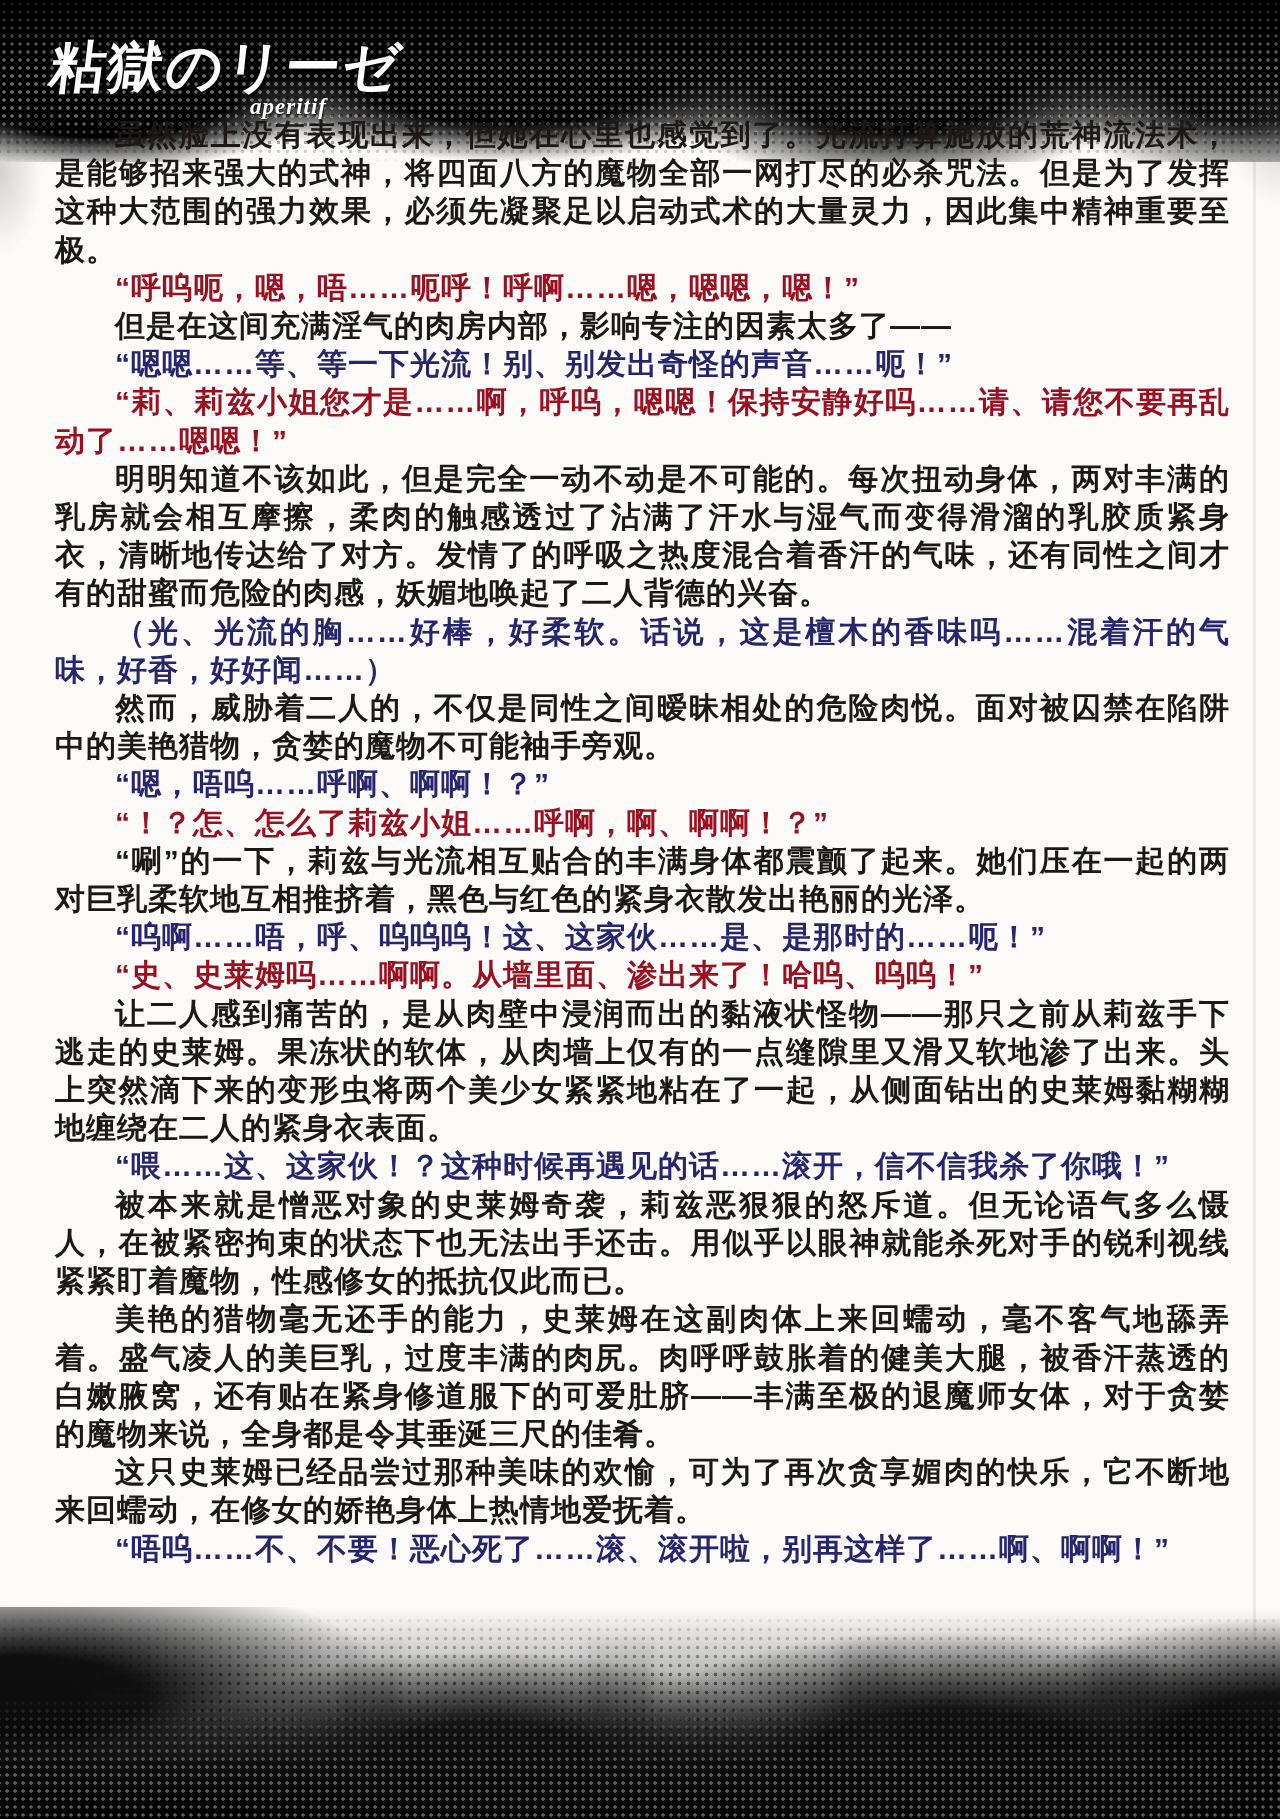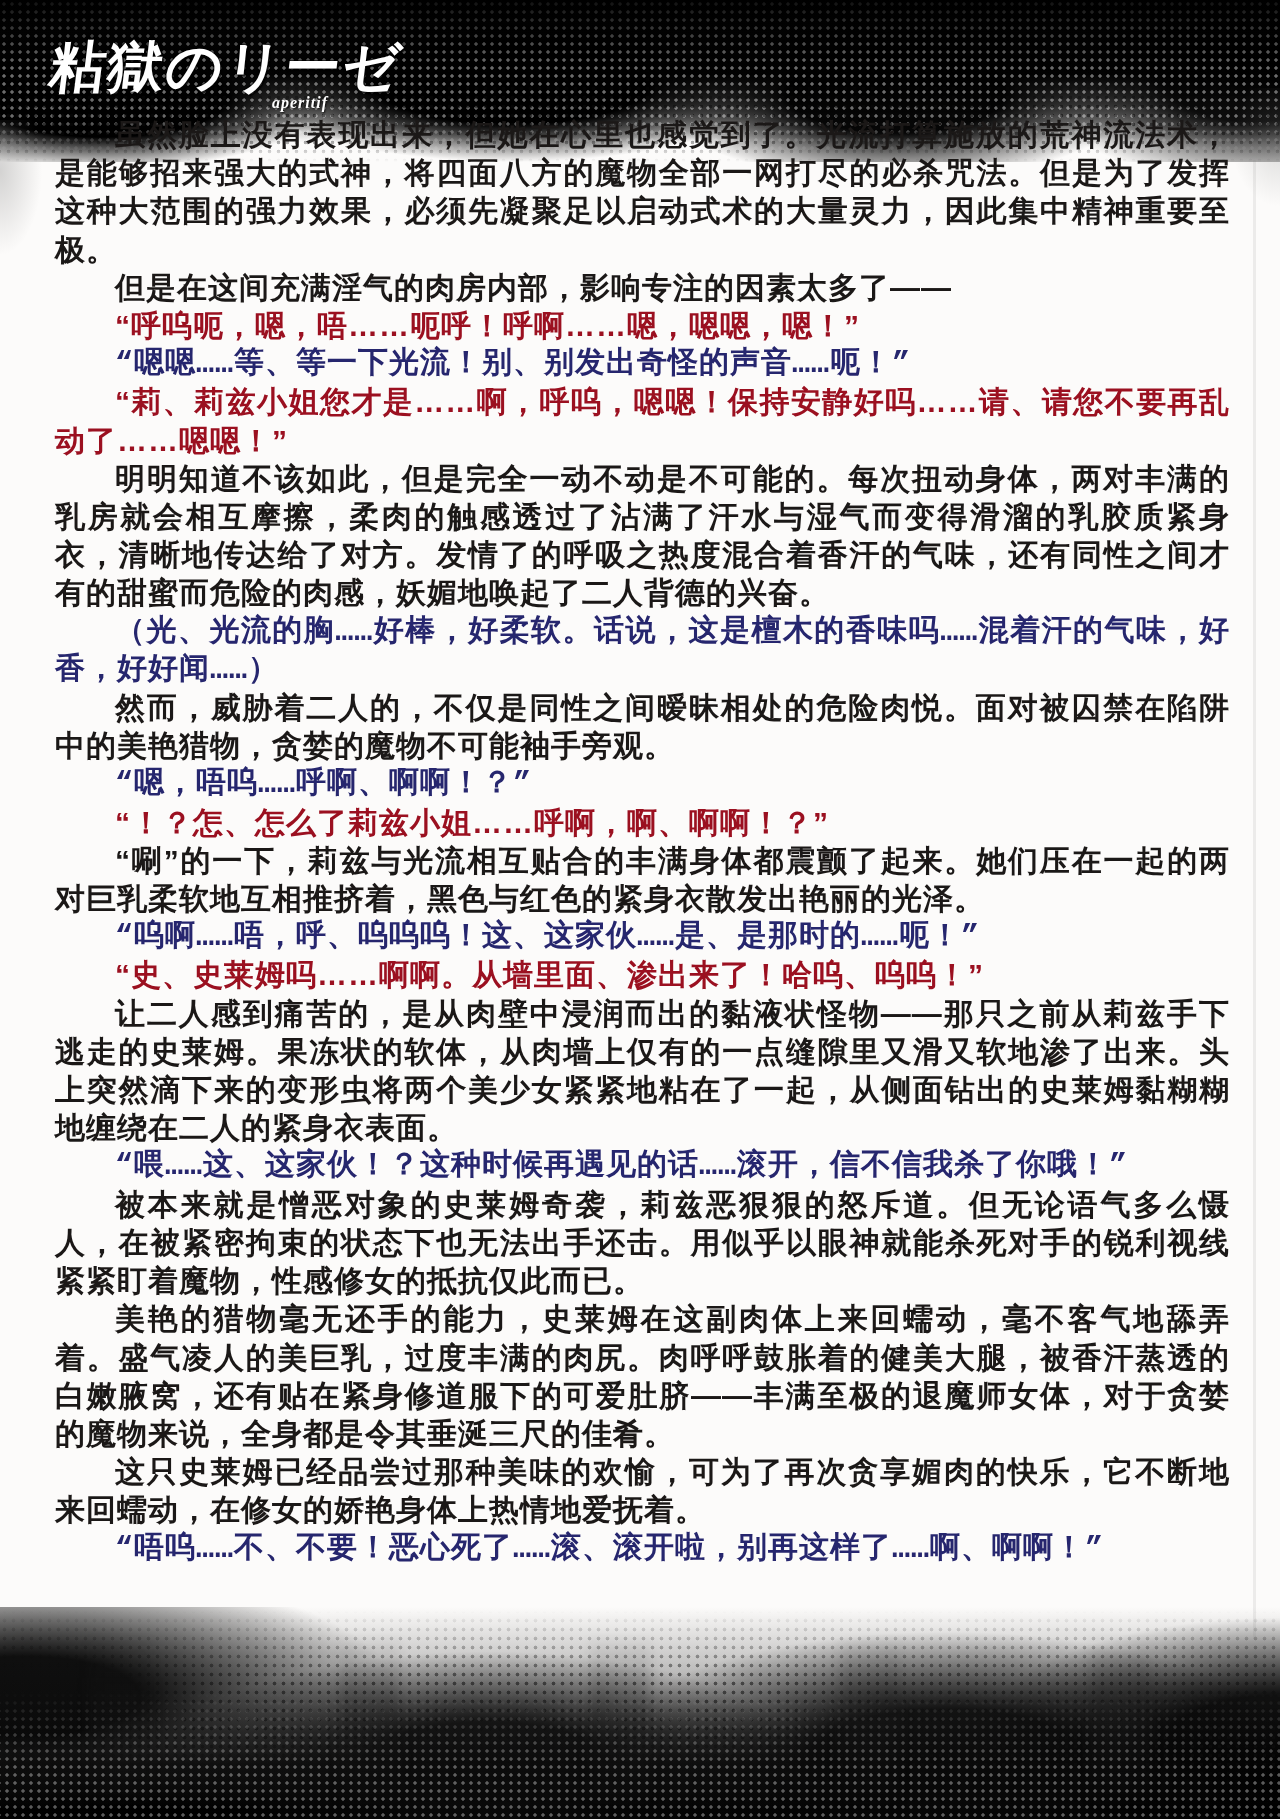--- a/index.html
+++ b/index.html
@@ -34,35 +34,35 @@
   }
   
   .logo{position:absolute;left:50px;top:30px;width:380px;height:95px;color:#fff;z-index:2;}
   .logo-title{
     display:inline-block;font-weight:700;font-size:56px;letter-spacing:2px;
     transform:skewX(-7deg);
     text-shadow:0 0 3px rgba(0,0,0,.85), 2px 2px 0 rgba(0,0,0,.65), -1px -1px 0 rgba(0,0,0,.5);
   }
   .logo-sub{
     position:absolute;left:200px;top:64px;
-    font-family:"Liberation Serif", serif;font-style:italic;font-weight:700;font-size:16px;
-    letter-spacing:1px;text-shadow:1px 1px 2px rgba(0,0,0,.8);margin-left:22px;
+    font-family:"Liberation Serif", serif;font-style:italic;font-weight:700;font-size:23px;
+    letter-spacing:1px;text-shadow:1px 1px 2px rgba(0,0,0,.8);
   }
   
   .page-text{
     position:absolute;left:55px;right:50px;top:116px;z-index:3;
   }
   .para{
     margin:0;text-indent:2em;
     font-weight:700;font-size:30px;line-height:38.2px;letter-spacing:1px;
     text-align:justify;text-justify:inter-ideograph;
   }
   .c-black{color:var(--black,#1b1817);}
   .c-red{color:var(--red,#9b1020);}
-  .c-blue{color:var(--blue,#26266e);font-family:Liberation Mono, monospace;}
+  .c-blue{color:var(--blue,#26266e);}
   
   .band-bottom{
     position:absolute;left:0;right:0;bottom:0;height:212px;z-index:1;
     background:
       radial-gradient(520px 180px at 2% 42%, rgba(5,5,5,.95) 22%, transparent 72%),
       radial-gradient(430px 150px at 38% 74%, rgba(10,10,10,.9) 28%, transparent 75%),
       radial-gradient(470px 165px at 74% 70%, rgba(8,8,8,.92) 28%, transparent 75%),
       radial-gradient(390px 155px at 100% 62%, rgba(0,0,0,.9) 28%, transparent 78%),
       linear-gradient(180deg, rgba(255,255,255,0) 0%, rgba(40,40,40,.45) 46%, rgba(6,6,6,.92) 74%, #000 95%);
   }
@@ -105,22 +105,22 @@
   <span class="logo-title">粘獄のリーゼ</span>
   <span class="logo-sub">aperitif</span>
 </div>
 
 <div class="scan-line"></div>
 <div class="smudge" id="smudge-left"></div>
 <div class="smudge" id="smudge-right"></div>
 
 <main class="page-text">
     <p class="para c-black">虽然脸上没有表现出来，但她在心里也感觉到了。光流打算施放的荒神流法术，是能够招来强大的式神，将四面八方的魔物全部一网打尽的必杀咒法。但是为了发挥这种大范围的强力效果，必须先凝聚足以启动式术的大量灵力，因此集中精神重要至极。</p>
+    <p class="para c-red">“呼呜呃，嗯，唔……呃呼！呼啊……嗯，嗯嗯，嗯！”</p>
     <p class="para c-black">但是在这间充满淫气的肉房内部，影响专注的因素太多了——</p>
-    <p class="para c-red">“呼呜呃，嗯，唔……呃呼！呼啊……嗯，嗯嗯，嗯！”</p>
     <p class="para c-blue">“嗯嗯……等、等一下光流！别、别发出奇怪的声音……呃！”</p>
     <p class="para c-red">“莉、莉兹小姐您才是……啊，呼呜，嗯嗯！保持安静好吗……请、请您不要再乱动了……嗯嗯！”</p>
     <p class="para c-black">明明知道不该如此，但是完全一动不动是不可能的。每次扭动身体，两对丰满的乳房就会相互摩擦，柔肉的触感透过了沾满了汗水与湿气而变得滑溜的乳胶质紧身衣，清晰地传达给了对方。发情了的呼吸之热度混合着香汗的气味，还有同性之间才有的甜蜜而危险的肉感，妖媚地唤起了二人背德的兴奋。</p>
     <p class="para c-blue">（光、光流的胸……好棒，好柔软。话说，这是檀木的香味吗……混着汗的气味，好香，好好闻……）</p>
     <p class="para c-black">然而，威胁着二人的，不仅是同性之间暧昧相处的危险肉悦。面对被囚禁在陷阱中的美艳猎物，贪婪的魔物不可能袖手旁观。</p>
     <p class="para c-blue">“嗯，唔呜……呼啊、啊啊！？”</p>
     <p class="para c-red">“！？怎、怎么了莉兹小姐……呼啊，啊、啊啊！？”</p>
     <p class="para c-black">“唰”的一下，莉兹与光流相互贴合的丰满身体都震颤了起来。她们压在一起的两对巨乳柔软地互相推挤着，黑色与红色的紧身衣散发出艳丽的光泽。</p>
     <p class="para c-blue">“呜啊……唔，呼、呜呜呜！这、这家伙……是、是那时的……呃！”</p>
     <p class="para c-red">“史、史莱姆吗……啊啊。从墙里面、渗出来了！哈呜、呜呜！”</p>

